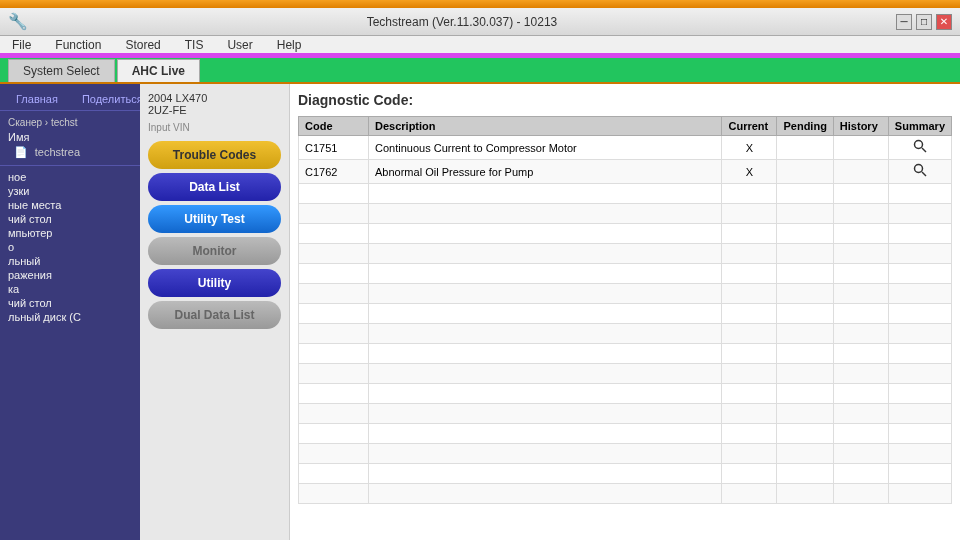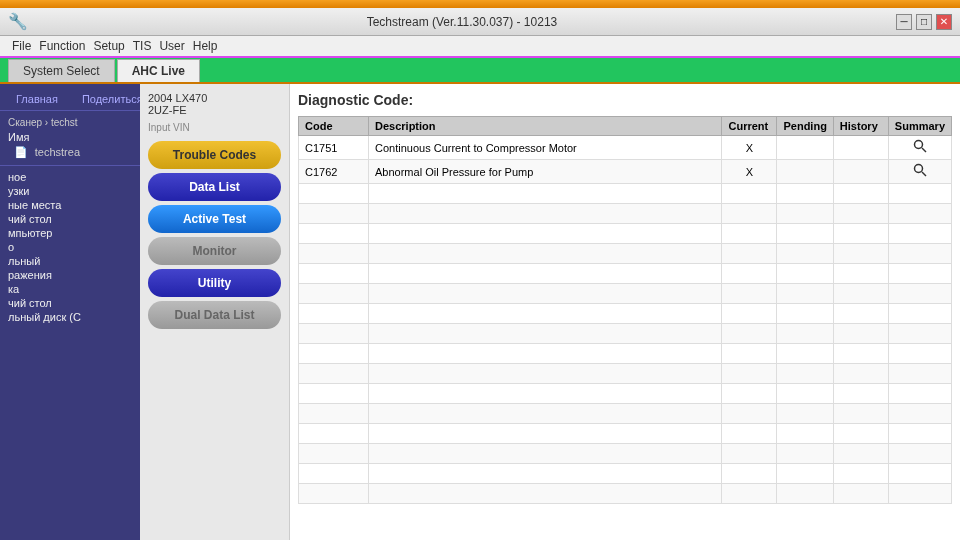--- a/index.html
+++ b/index.html
@@ -45,21 +45,22 @@
     }
     .title-bar-btn.close { background: #e05050; color: white; }
 
     
     .menu-bar {
       background: #f0f0f0;
       height: 22px;
       display: flex;
       align-items: center;
       padding: 0 8px;
-      border-bottom: 2px solid #d946ef;
+      gap: 16px;
+      border-bottom: 5px solid #d946ef;
     }
     .menu-item {
       font-size: 12px;
       color: #333;
       cursor: pointer;
       padding: 2px 4px;
     }
 
     
     .tab-bar {
@@ -242,21 +243,21 @@
   <div class="title-bar-controls">
     <div class="title-bar-btn">─</div>
     <div class="title-bar-btn">□</div>
     <div class="title-bar-btn close">✕</div>
   </div>
 </div>
 
 <div class="menu-bar">
   <span class="menu-item">File</span>
   <span class="menu-item">Function</span>
-  <span class="menu-item">Setup</span>
+  <span class="menu-item">Stored</span>
   <span class="menu-item">TIS</span>
   <span class="menu-item">User</span>
   <span class="menu-item">Help</span>
 </div>
 
 <div class="tab-bar">
   <div class="tab">System Select</div>
   <div class="tab active">AHC Live</div>
 </div>
 
@@ -289,21 +290,21 @@
   </div>
 
   <div class="app-sidebar">
     <div class="vehicle-info">
       <div>2004 LX470</div>
       <div>2UZ-FE</div>
     </div>
     <div class="input-vin-label">Input VIN</div>
     <button class="nav-btn yellow">Trouble Codes</button>
     <button class="nav-btn blue">Data List</button>
-    <button class="nav-btn active-blue">Active Test</button>
+    <button class="nav-btn active-blue">Utility Test</button>
     <button class="nav-btn gray">Monitor</button>
     <button class="nav-btn blue">Utility</button>
     <button class="nav-btn gray">Dual Data List</button>
   </div>
 
   <div class="content-area">
     <div class="diag-title">Diagnostic Code:</div>
     <table class="diag-table">
       <thead>
         <tr>

